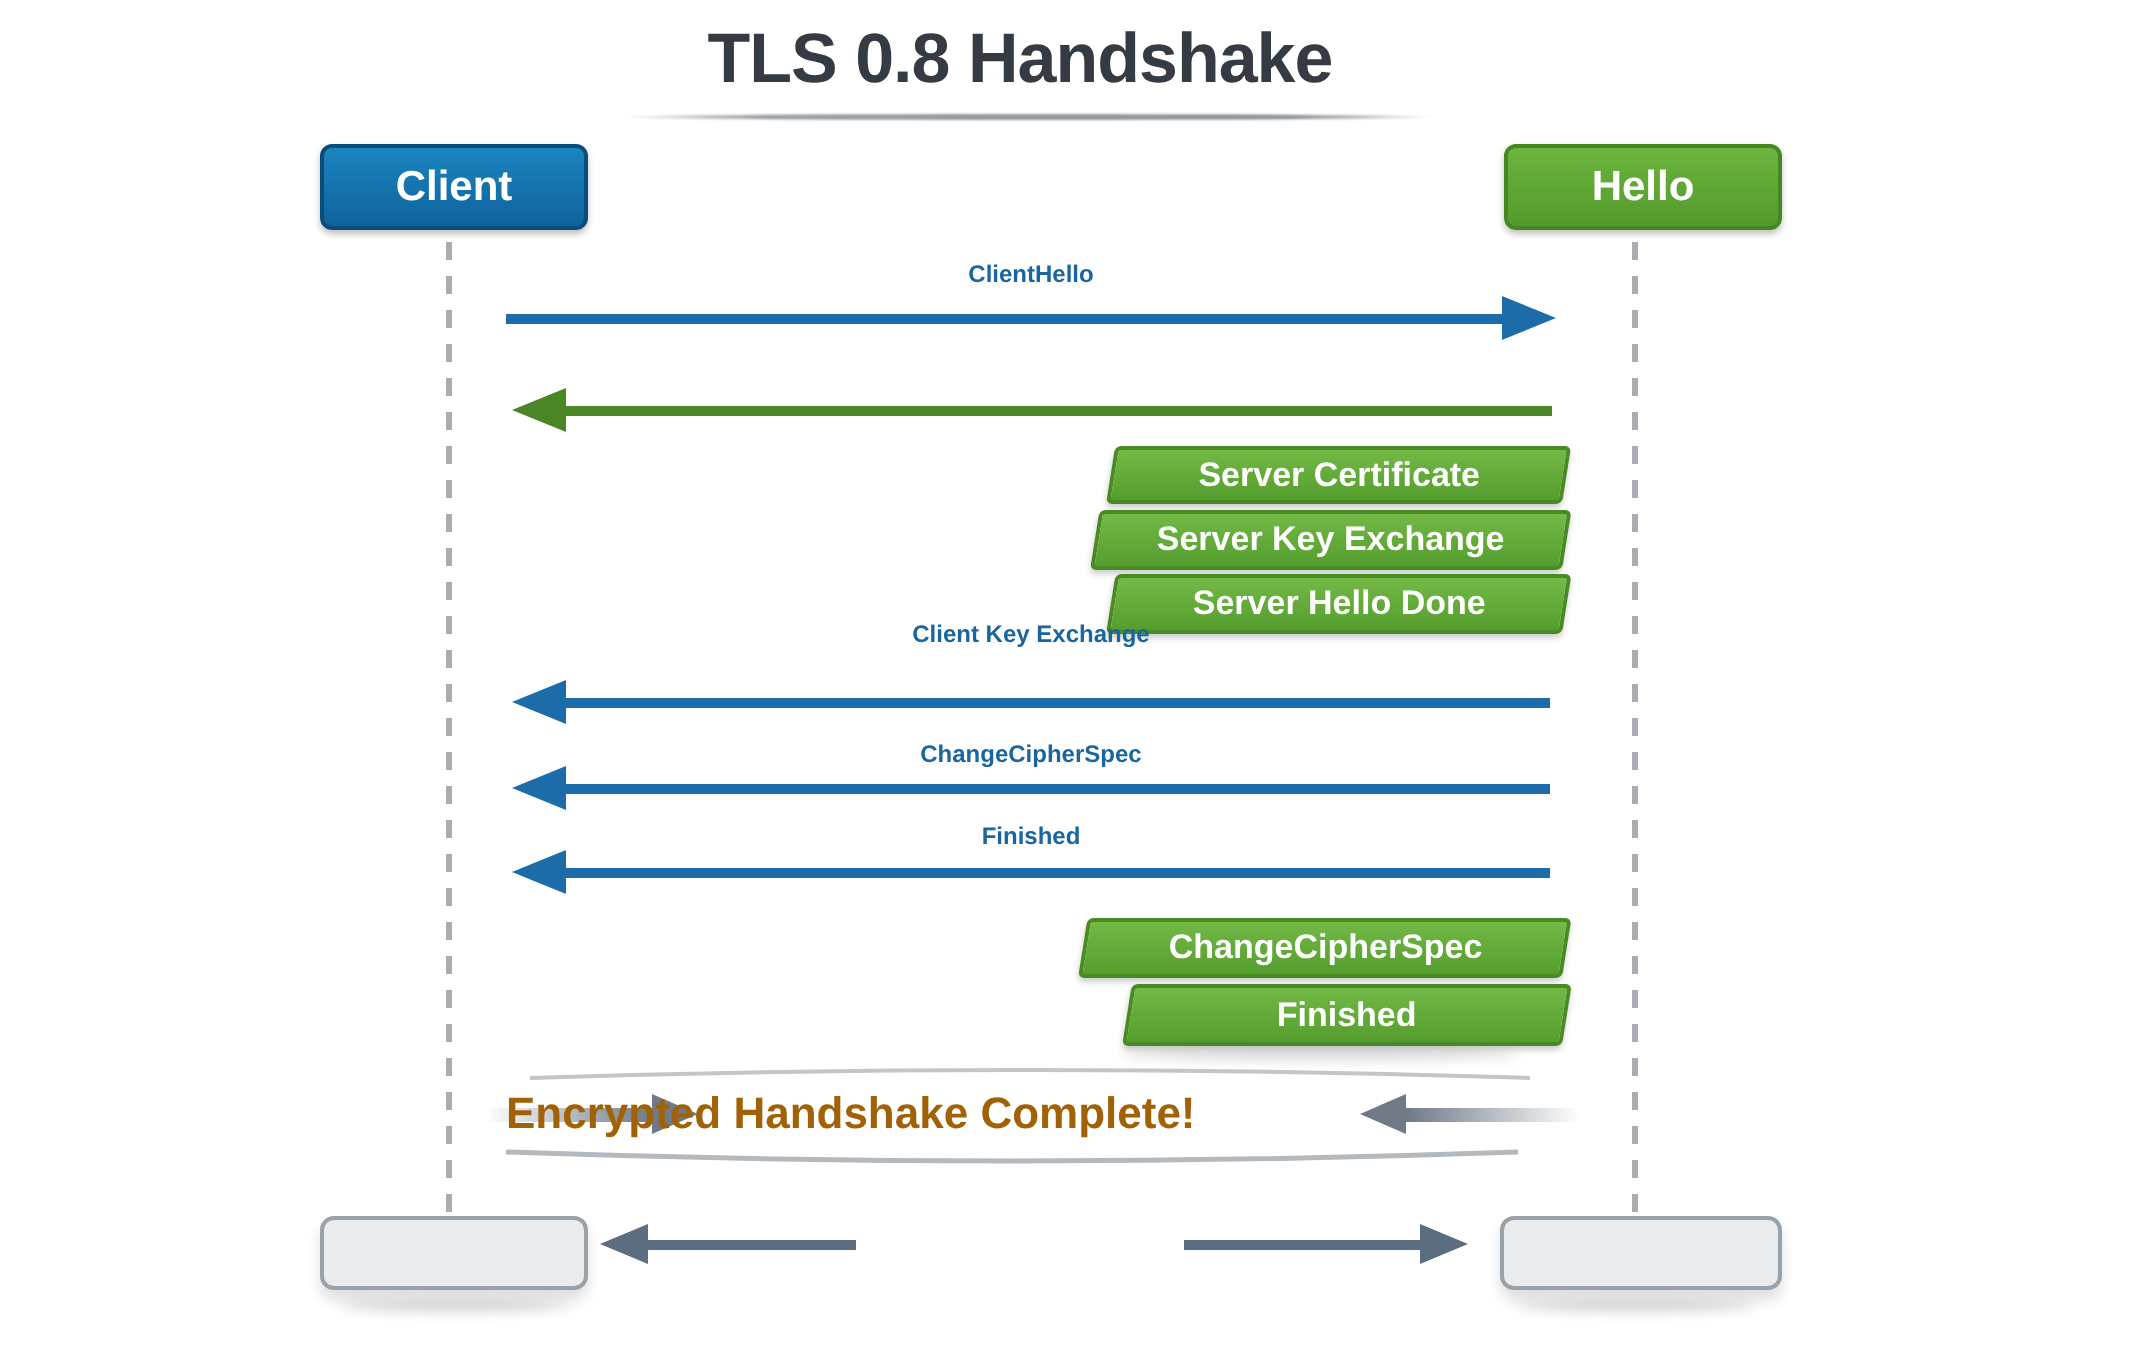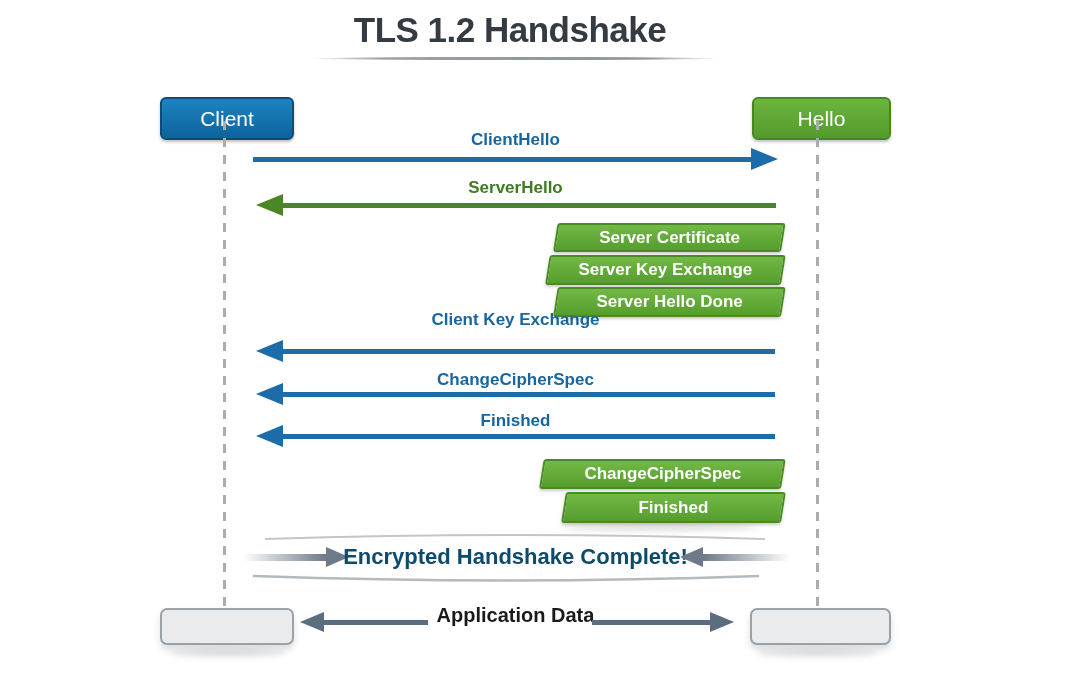--- a/index.html
+++ b/index.html
@@ -12,23 +12,23 @@
     position:absolute;left:0;top:10px;width:1020px;text-align:center;
     font-size:35px;font-weight:bold;color:#343b42;letter-spacing:-0.5px;margin:0;
   }
   .title-rule{
     position:absolute;left:308px;top:57px;width:412px;height:3px;border-radius:50%;
     background:linear-gradient(to right, rgba(130,136,142,0), #9aa0a6 18%, #8d949a 82%, rgba(130,136,142,0));
     filter:blur(0.6px);
   }
   
   .actor{
-    position:absolute;top:97px;height:39px;border-radius:6px;
+    position:absolute;top:72px;height:39px;border-radius:6px;
     display:flex;align-items:center;justify-content:center;
-    color:#ffffff;font-weight:normal;font-size:21px;
+    color:#ffffff;font-weight:bold;font-size:21px;
     box-shadow:0 2px 3px rgba(0,0,0,0.25);
   }
   .actor.client{
     left:160px;width:130px;
     background:linear-gradient(to bottom,#1b84bf,#0e639c);
     border:2px solid #0a4d7d;
   }
   .actor.server{
     left:752px;width:135px;
     background:linear-gradient(to bottom,#6cb53e,#539a2c);
@@ -37,21 +37,21 @@
   
   .lifeline{
     position:absolute;top:121px;height:487px;width:3px;
     background:repeating-linear-gradient(to bottom,#a9acb1 0 9px, transparent 9px 17px);
   }
   .lifeline.client{left:223px;}
   .lifeline.server{left:816px;}
   
   .msg-label{
     position:absolute;left:253px;width:525px;text-align:center;
-    font-weight:bold;font-size:17px;margin:0;
+    font-weight:bold;font-size:12px;margin:0;
   }
   .msg-label.blue{color:#19669f;}
   .msg-label.green{color:#3f7c21;}
   .line{position:absolute;height:5px;}
   .line.blue{background:#1b6ca8;}
   .line.green{background:#4a8526;}
   .head{position:absolute;width:0;height:0;border-top:11px solid transparent;border-bottom:11px solid transparent;}
   .head.right.blue{border-left:27px solid #1b6ca8;}
   .head.left.blue{border-right:27px solid #1b6ca8;}
   .head.left.green{border-right:27px solid #4a8526;}
@@ -60,22 +60,22 @@
     position:absolute;transform:skewX(-9deg);transform-origin:bottom left;
     background:linear-gradient(to bottom,#72b946,#559d2d);
     border:2px solid #4a8a22;border-radius:3px;
     display:flex;align-items:center;justify-content:center;
     box-shadow:0 2px 3px rgba(0,0,0,0.2);
   }
   .gbox span{transform:skewX(9deg);color:#ffffff;font-weight:bold;font-size:17px;white-space:nowrap;}
   
   .swoosh{position:absolute;}
   .banner-label{
-    position:absolute;left:253px;top:544px;width:525px;text-align:center;
-    font-weight:bold;font-size:22px;color:#0c4a6e;margin:0;
+    position:absolute;left:253px;top:544px;width:525px;text-align:left;
+    font-weight:bold;font-size:22px;color:#a16207;margin:0;
   }
   .grad-arrow{position:absolute;height:7px;top:554px;}
   .grad-arrow.ltr{background:linear-gradient(to right, rgba(110,122,135,0), #6e7a87);}
   .grad-arrow.rtl{background:linear-gradient(to left, rgba(110,122,135,0), #6e7a87);}
   .head.slate-right{border-top-width:10px;border-bottom-width:10px;border-left:23px solid #6e7a87;}
   .head.slate-left{border-top-width:10px;border-bottom-width:10px;border-right:23px solid #6e7a87;}
   
   .endpoint{
     position:absolute;top:608px;height:33px;border-radius:7px;
     background:#e9ebed;border:2px solid #9aa2a9;
@@ -93,34 +93,33 @@
   .smudge{
     position:absolute;height:6px;border-radius:50%;
     background:rgba(90,96,102,0.25);filter:blur(3px);
   }
 </style>
 </head>
 <body>
 
 <div class="canvas">
 
-  <h1 class="title">TLS 1.2 Handshake</h1>
+  <h1 class="title">TLS 0.8 Handshake</h1>
   <div class="title-rule"></div>
 
   <div class="actor client">Client</div>
   <div class="actor server">Hello</div>
 
   <div class="lifeline client"></div>
   <div class="lifeline server"></div>
 
   <p class="msg-label blue" style="top:130px">ClientHello</p>
   <div class="line blue" style="left:253px;top:157px;width:500px"></div>
   <div class="head right blue" style="left:751px;top:148px"></div>
 
-  <p class="msg-label green" style="top:178px">ServerHello</p>
   <div class="line green" style="left:283px;top:203px;width:493px"></div>
   <div class="head left green" style="left:256px;top:194px"></div>
 
   <div class="gbox" style="left:553px;top:223px;width:224px;height:25px">
     <span>Server Certificate</span>
   </div>
   <div class="gbox" style="left:545px;top:255px;width:232px;height:26px">
     <span>Server Key Exchange</span>
   </div>
   <div class="gbox" style="left:553px;top:287px;width:224px;height:26px">
@@ -154,21 +153,20 @@
   <div class="head slate-right" style="left:326px;top:547px"></div>
   <p class="banner-label">Encrypted Handshake Complete!</p>
   <div class="head slate-left" style="left:680px;top:547px"></div>
   <div class="grad-arrow rtl" style="left:703px;width:87px"></div>
   <svg class="swoosh" style="left:248px;top:573px" width="516" height="12">
     <path d="M5 3 Q 258 12 511 3" stroke="#b4b9be" stroke-width="2.5" fill="none"></path>
   </svg>
 
   <div class="endpoint client"></div>
   <div class="endpoint server"></div>
-  <p class="appdata-label">Application Data</p>
   <div class="head left slate2" style="left:300px;top:612px"></div>
   <div class="line slate" style="left:322px;top:620px;width:106px"></div>
   <div class="line slate" style="left:592px;top:620px;width:118px"></div>
   <div class="head right slate2" style="left:710px;top:612px"></div>
   <div class="smudge" style="left:170px;top:650px;width:115px"></div>
   <div class="smudge" style="left:758px;top:650px;width:120px"></div>
 
 </div>
 
 </body></html>

